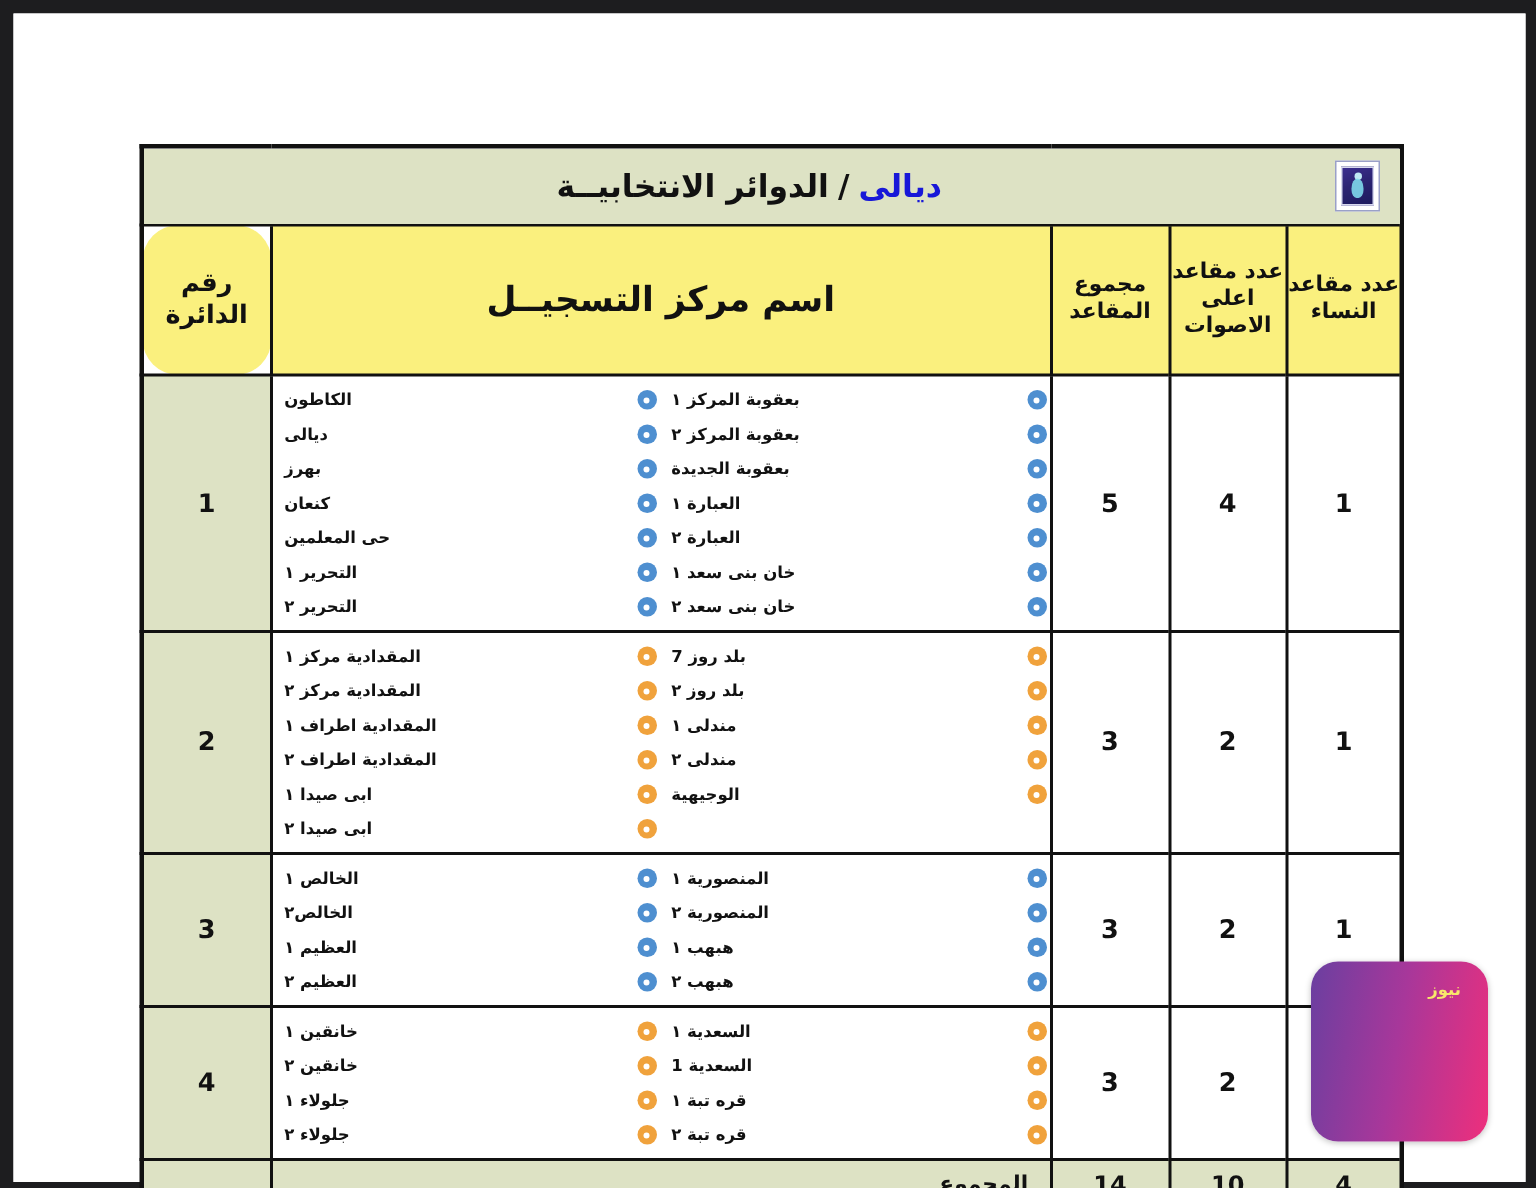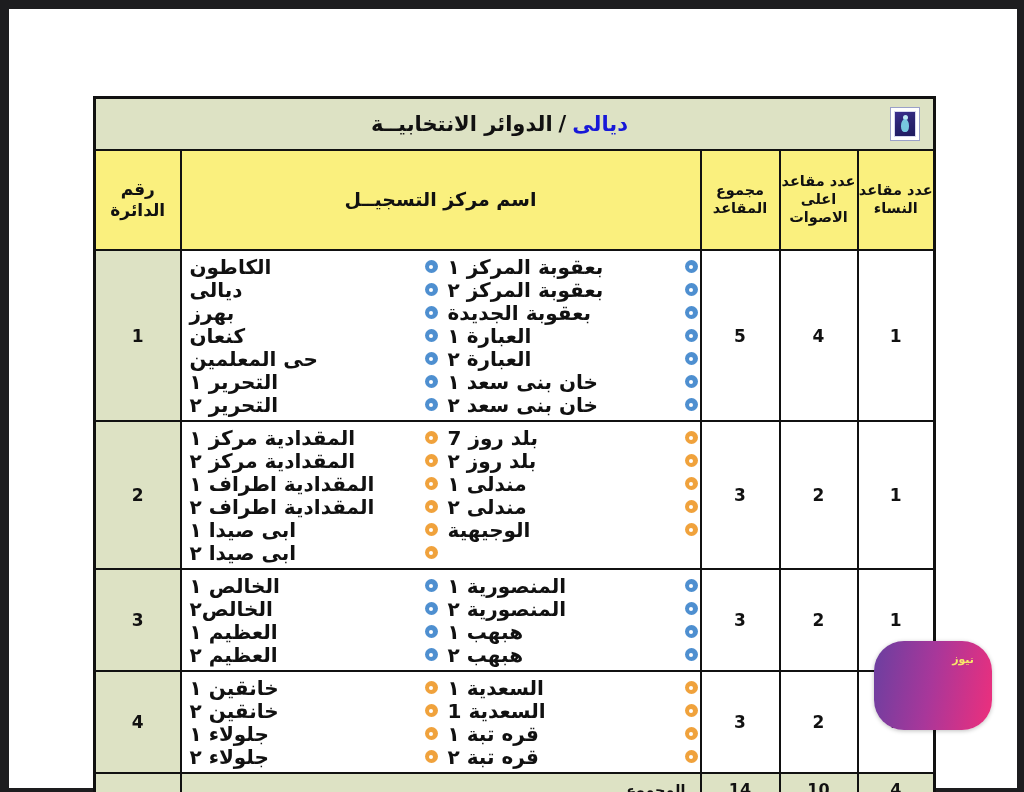--- a/index.html
+++ b/index.html
@@ -134,22 +134,22 @@
   
   tr.header-row td {
     background: #faf07e;
     height: 98px;
     text-align: center;
     font-weight: bold;
     color: #111;
     line-height: 1.22;
   }
   .h-narrow { font-size: 14.5px; }
-  .h-wide   { font-size: 19px; }
-  .h-dist   { font-size: 17px; }
+  .h-wide   { font-size: 23px; }
+  .h-dist   { font-size: 17px; border-radius: 24px; }
 
   
   col.c-women { width: 77px; }
   col.c-top   { width: 78px; }
   col.c-total { width: 79px; }
   col.c-names { width: 520px; }
   col.c-num   { width: 86px; }
 
   
   tr.data-row td.num-cell {
@@ -184,21 +184,21 @@
   }
   .centers-col.col-right { width: 258px; padding-right: 6px; box-sizing: border-box; }
   .centers-col.col-left  { width: 254px; box-sizing: border-box; }
 
   .center-item {
     display: flex;
     flex-direction: row;
     align-items: center;
     justify-content: flex-start;
     height: 23px;
-    font-size: 20px;
+    font-size: 11px;
     font-weight: bold;
     color: #111;
     white-space: nowrap;
   }
   .center-item .label {
     flex: 1;
     text-align: left;
     padding-left: 2px;
   }
   .bullet {
@@ -239,22 +239,22 @@
     padding-right: 14px;
     font-size: 14.5px;
   }
 
   
   .watermark {
     position: absolute;
     left: 874px;
     top: 641px;
     width: 118px;
-    height: 89px;
-    border-radius: 30px;
+    height: 120px;
+    border-radius: 18px;
     overflow: hidden;
     background: linear-gradient(100deg, #6a3fa0 0%, #a8379a 48%, #ee2f7c 100%);
     box-shadow: 0 1px 4px rgba(0,0,0,.25);
   }
   .wm-top {
     height: 74px;
     position: relative;
     display: flex;
     align-items: center;
     justify-content: center;

